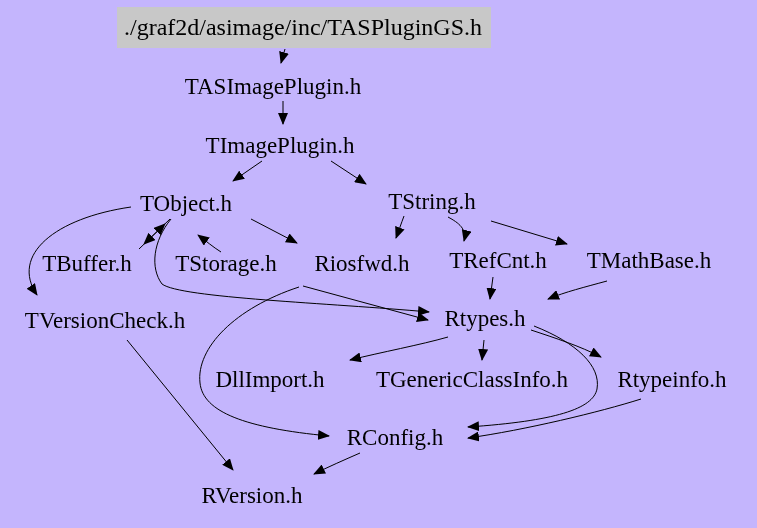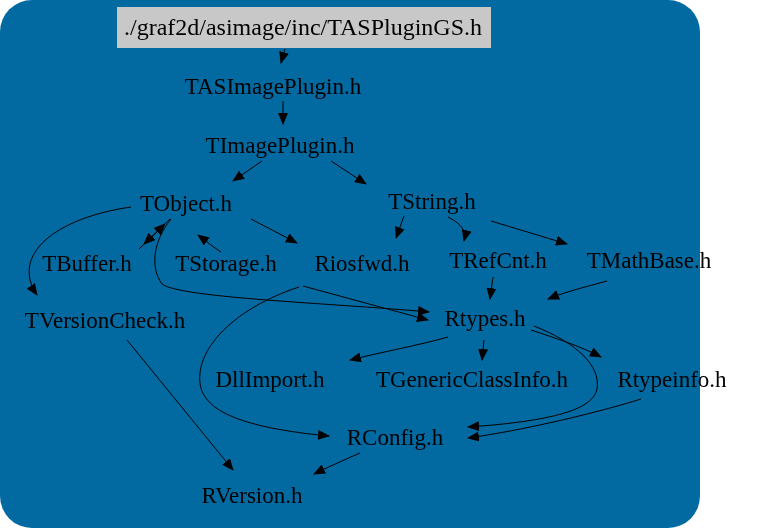--- a/index.html
+++ b/index.html
@@ -4,24 +4,23 @@
 <style>
   html, body {
     margin: 0;
     padding: 0;
     background: #ffffff;
     width: 757px;
     height: 528px;
     overflow: hidden;
   }
   .canvas-wrap {
-    width: 700px;
+    width: 757px;
     height: 528px;
-    background: #0369a1;
-    border-radius: 32px;
+    background: #c4b5fd;
   }
   svg {
     display: block;
   }
   text.node-label {
     font-family: "Liberation Serif", "DejaVu Serif", serif;
     font-size: 23px;
     fill: #000000;
     text-anchor: middle;
   }

